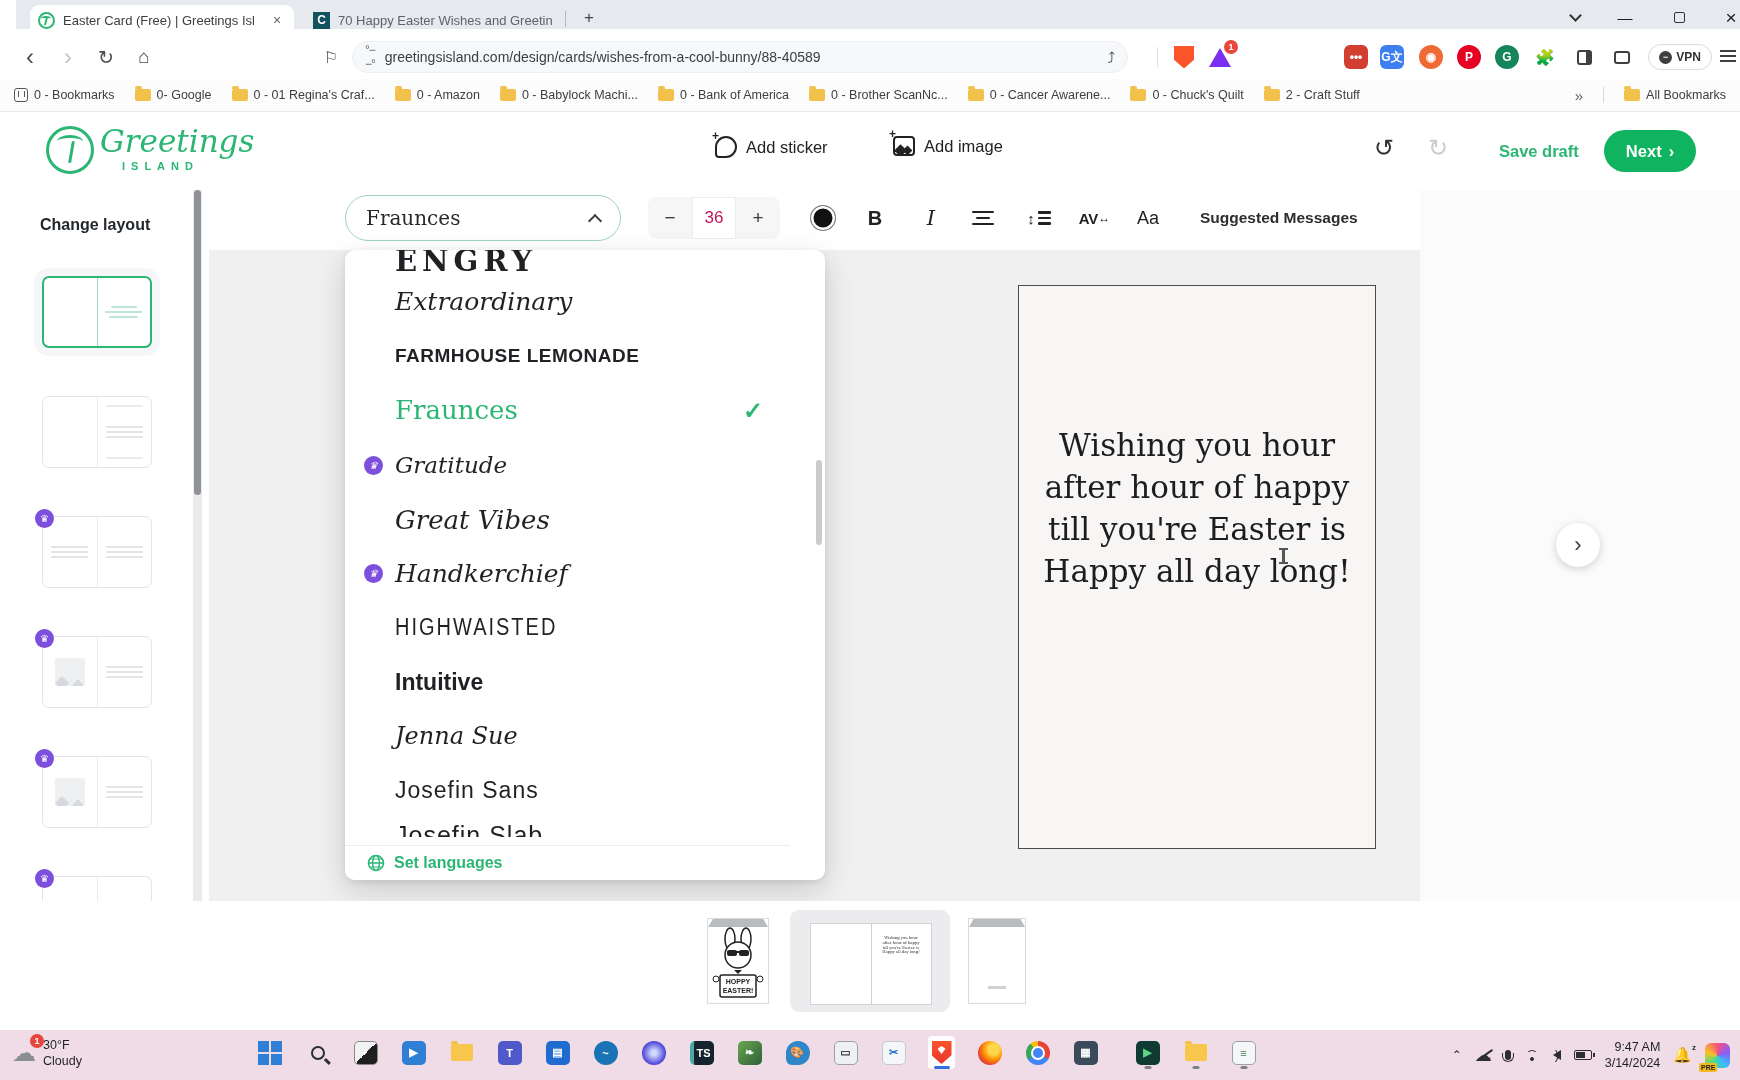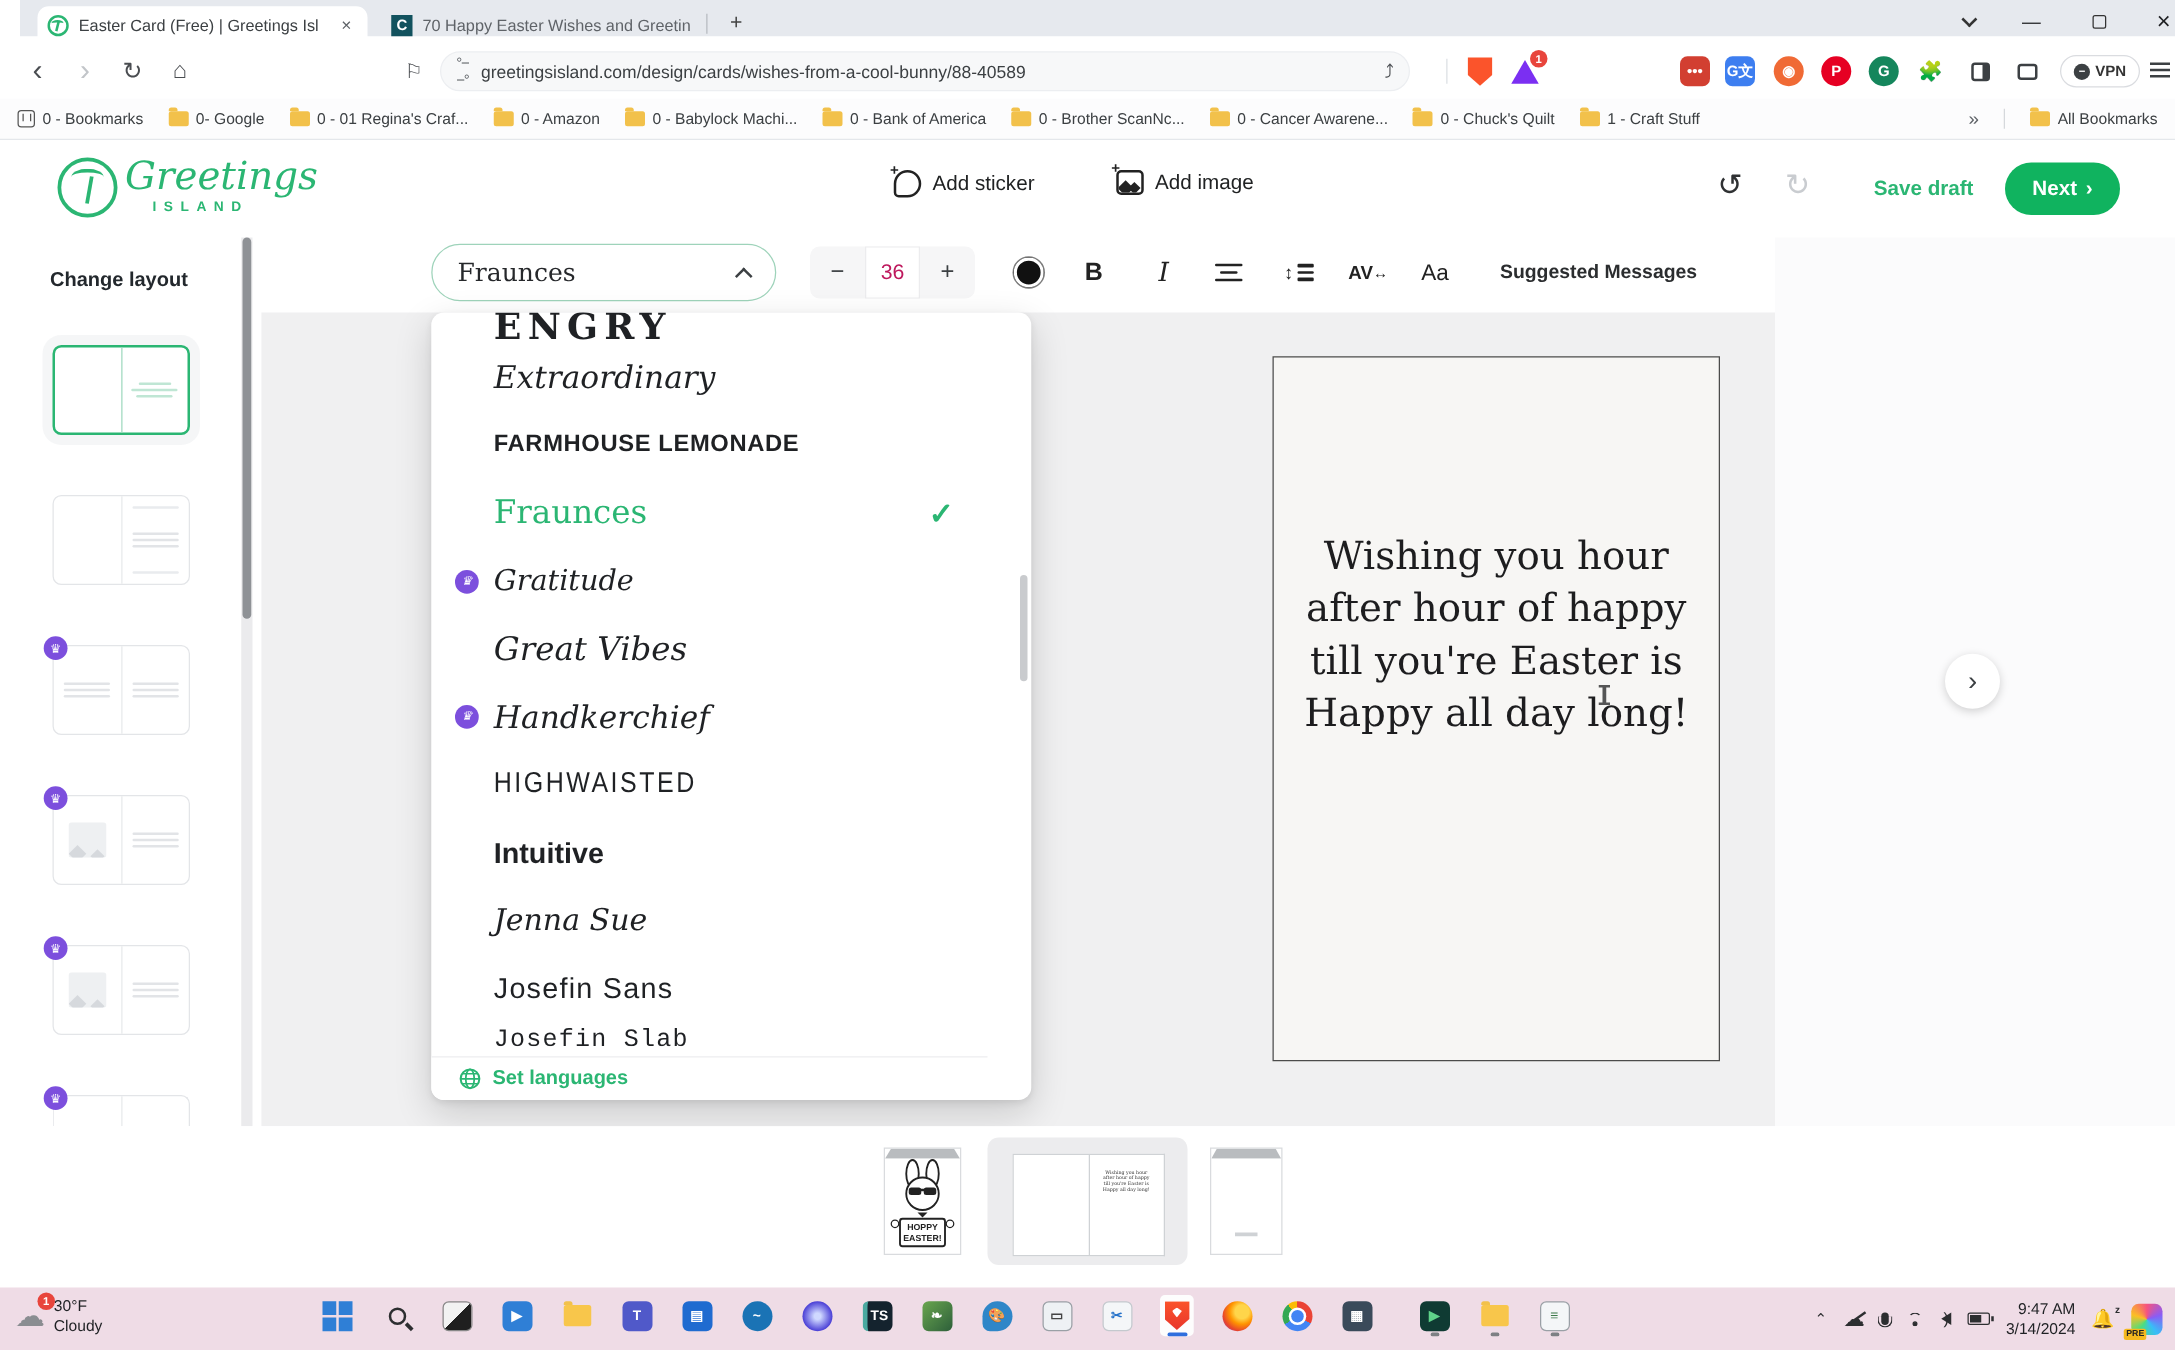--- a/index.html
+++ b/index.html
@@ -125,21 +125,21 @@
   .f-extra   { font-family:"DejaVu Serif", serif; font-style:italic; font-size:25px; top:27px; }
   .f-farm    { font-weight:bold; font-size:19px; text-transform:uppercase; letter-spacing:.5px; top:82px; }
   .f-fraun   { font-family:"DejaVu Serif", serif; font-size:26px; color:#2bb673; top:136px; }
   .f-grat    { font-family:"DejaVu Serif", serif; font-style:italic; font-size:23px; top:191px; }
   .f-vibes   { font-family:"DejaVu Serif", serif; font-style:italic; font-size:26px; top:246px; }
   .f-hand    { font-family:"DejaVu Serif", serif; font-style:italic; font-size:25px; top:299px; }
   .f-high    { font-size:20px; text-transform:uppercase; letter-spacing:2px; transform:scaleY(1.15); top:353px; }
   .f-intu    { font-weight:bold; font-size:23px; top:408px; }
   .f-jenna   { font-family:"DejaVu Serif", serif; font-style:italic; font-size:24px; top:462px; }
   .f-josef   { font-size:23px; letter-spacing:1px; top:516px; }
-  .f-partial { font-size:20px; letter-spacing:1px; top:571px; height:16px; overflow:hidden; align-items:flex-start;font-family:Liberation Mono, monospace; }
+  .f-partial { font-size:25px; letter-spacing:1px; top:571px; height:16px; overflow:hidden; align-items:flex-start; }
   .setlang { position:absolute; left:0; bottom:0; width:445px; height:35px; border-top:1px solid #ededef; display:flex; align-items:center; gap:9px; padding-left:22px; color:#2bb673; font-size:16px; font-weight:bold; background:#fff; }
   .fm-scroll { position:absolute; right:3px; top:210px; width:6px; height:85px; border-radius:3px; background:#c9cbce; }
 
   
   .bottomstrip { position:absolute; left:0; top:901px; width:1740px; height:129px; background:#fff; }
   .pgfold { position:absolute; left:0; top:0; right:0; height:8px; background:#b9bcbf; clip-path:polygon(0 100%, 8% 0, 92% 0, 100% 100%); }
   .pg { position:absolute; background:#fff; border:1px solid #d9dbde; }
   .selwrap { position:absolute; left:790px; top:9px; width:160px; height:102px; background:#ececee; border-radius:9px; }
   .spread { position:absolute; left:20px; top:13px; width:122px; height:82px; display:flex; }
   .spread .pgh { flex:1; background:#fff; border:1px solid #cfd2d5; }
@@ -286,21 +286,21 @@
     <span class="bm">
         <span class="folder"></span>
         <span>0 - Cancer Awarene...</span>
       </span>
     <span class="bm">
         <span class="folder"></span>
         <span>0 - Chuck's Quilt</span>
       </span>
     <span class="bm">
         <span class="folder"></span>
-        <span>1 - Craft Stuff</span>
+        <span>2 - Craft Stuff</span>
       </span>
     <span class="bm bm-spacer bm-ovf">»</span>
     <span class="bm-sep"></span>
     <span class="bm">
         <span class="folder"></span>
         <span>All Bookmarks</span>
       </span>
   </div>
 
   <div class="appheader">

